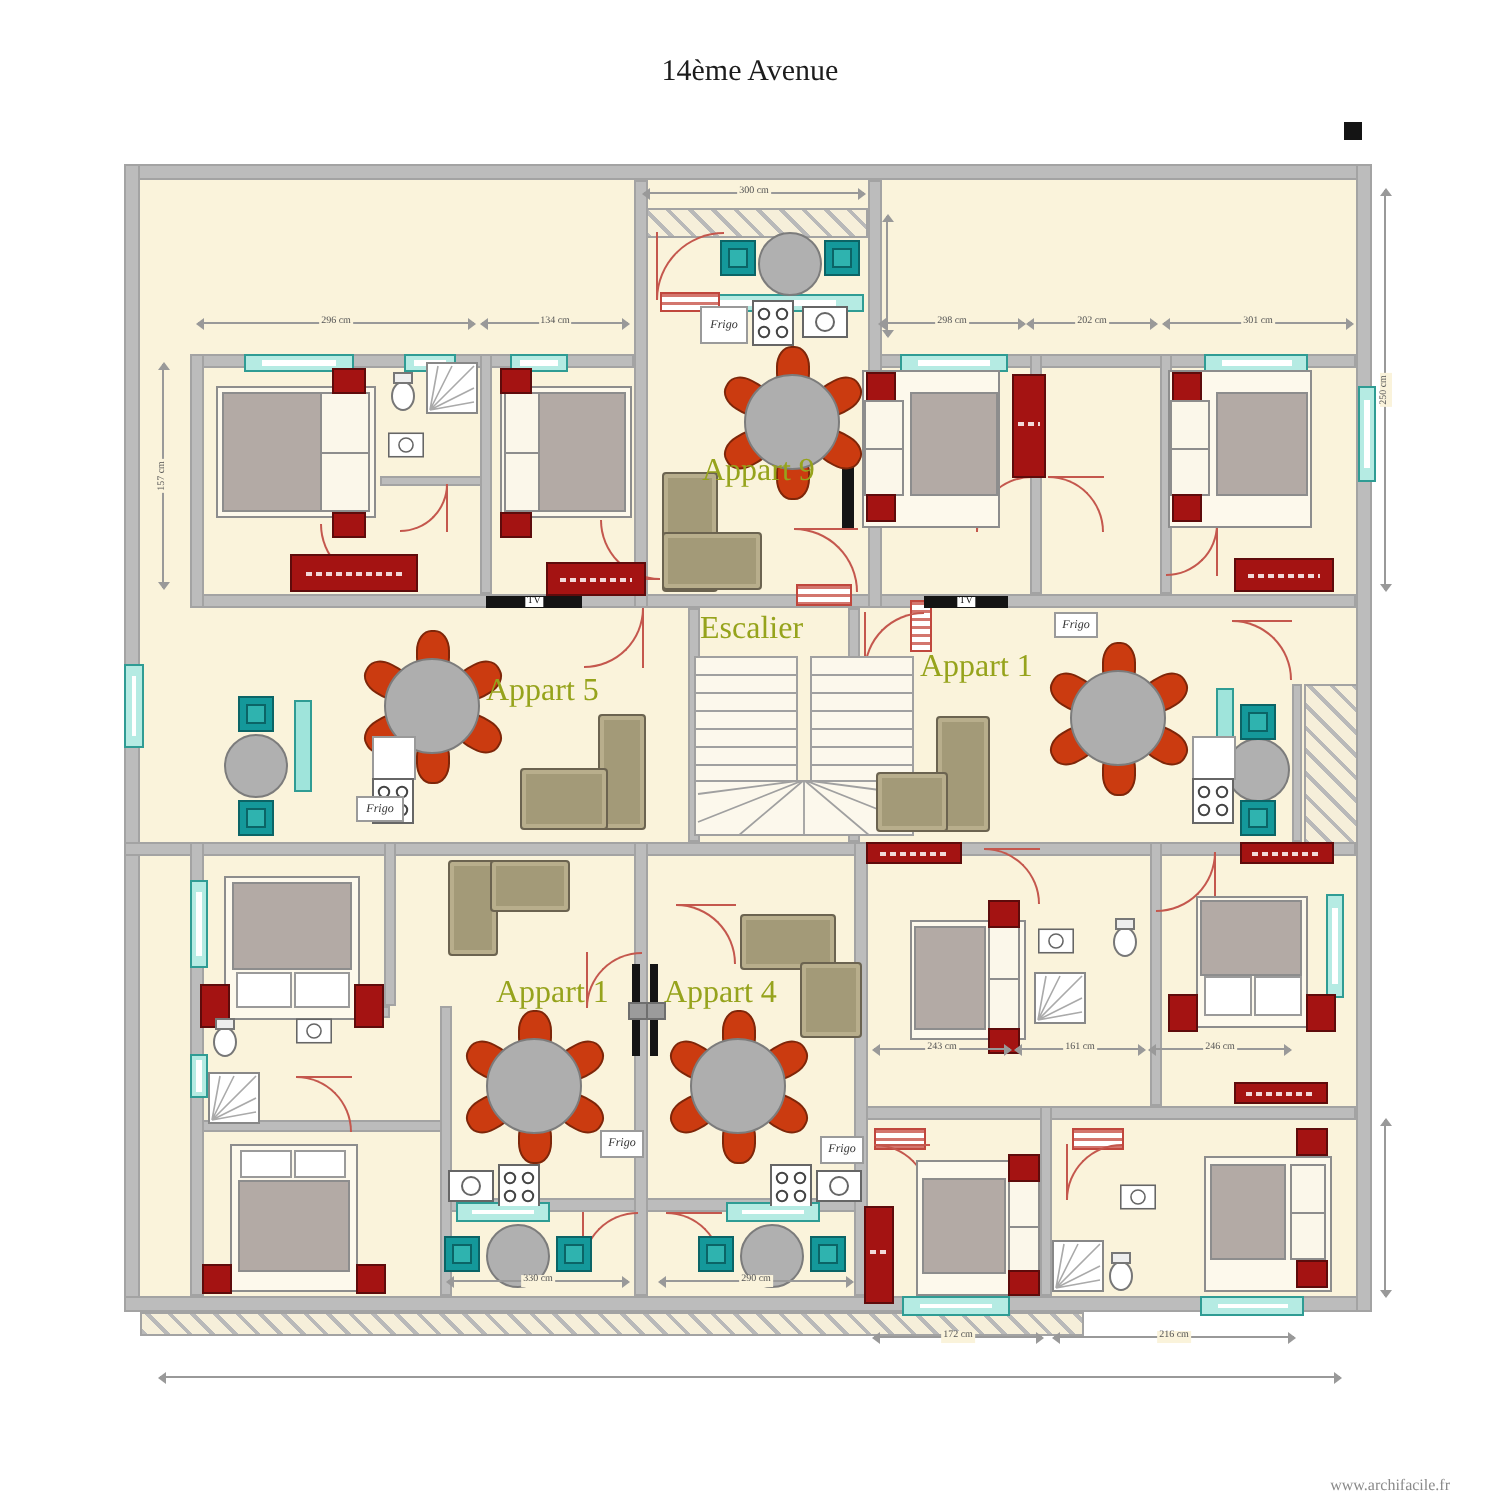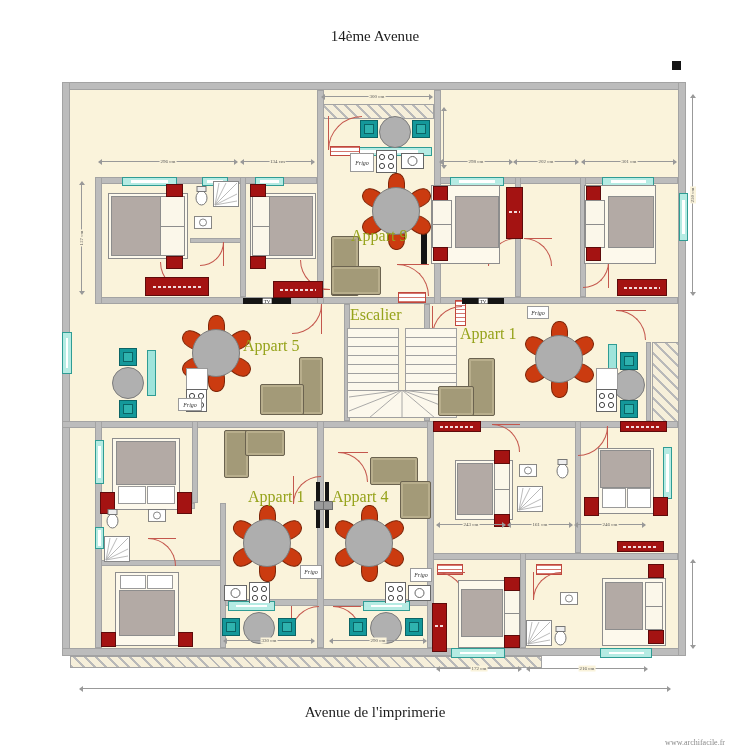--- a/index.html
+++ b/index.html
@@ -84,21 +84,20 @@
         </g>
       <g id="snk">
           <rect x="0.5" y="0.5" width="22" height="15" fill="#fff" stroke="#666"></rect>
           <circle cx="11.5" cy="8" r="4.5" fill="none" stroke="#666"></circle>
         </g>
     </defs>
   </svg>
 
   
   <div class="street" style="top:28px;">14ème Avenue</div>
-  <div class="street" style="top:704px;">Avenue de l'imprimerie</div>
   <div class="wm">www.archifacile.fr</div>
 
   
   <div class="floor"></div>
   <div class="hatch" style="left:322px;top:104px;width:110px;height:13px;"></div>
   <div class="hatch" style="left:70px;top:656px;width:470px;height:10px;"></div>
   <div class="hatch" style="left:652px;top:342px;width:26px;height:79px;"></div>
   <div class="blk" style="left:672px;top:61px;width:9px;height:9px;"></div>
 
   

